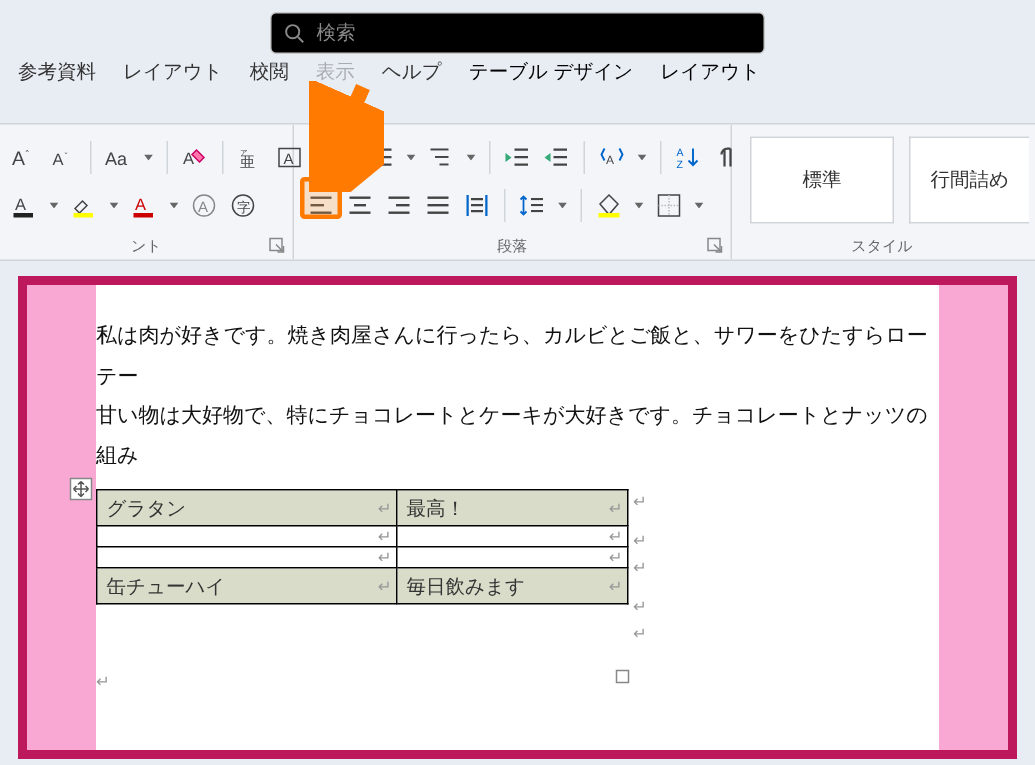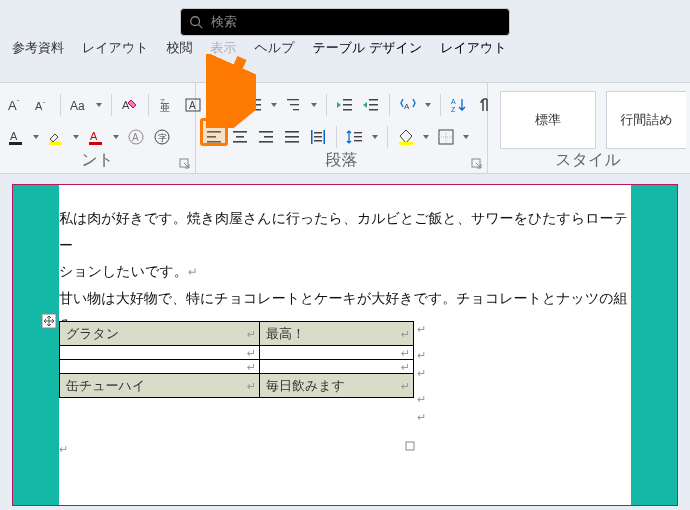--- a/index.html
+++ b/index.html
@@ -5,32 +5,32 @@
 *{box-sizing:border-box;margin:0;padding:0;font-family:"Yu Gothic UI","Meiryo UI",sans-serif}
 body{background:#e8edf4;width:690px;height:510px;overflow:hidden;position:relative;color:#333}
 .search-bar{position:absolute;top:8px;left:180px;width:330px;height:28px;background:#000000;border:1px solid #c8c8c8;border-radius:4px;display:flex;align-items:center;padding:0 8px}
 .search-bar svg{width:14px;height:14px;stroke:#888;fill:none}
 .search-bar span{margin-left:8px;color:#888;font-size:13px}
 .tabs{position:absolute;top:39px;left:12px;display:flex;gap:18px;font-size:13px}
 .tabs div{color:#333}
 .tabs .blue{color:#000000}
 .ribbon{position:absolute;top:82px;left:0;right:0;height:92px;background:#f3f5f9;border-top:1px solid #d0d5dc;border-bottom:1px solid #d0d5dc}
 .rgroup{position:absolute;top:0;bottom:0;border-right:1px solid #d0d5dc}
-.rgroup .lbl{position:absolute;bottom:2px;left:0;right:0;text-align:center;font-size:16px;color:#666}
+.rgroup .lbl{position:absolute;bottom:2px;left:0;right:0;text-align:center;font-size:10px;color:#666}
 .dlg{position:absolute;bottom:3px;right:4px;width:12px;height:12px}
 .ic{width:20px;height:20px;display:inline-flex;align-items:center;justify-content:center;cursor:pointer}
 .ic svg{width:18px;height:18px}
 .drop{width:8px;height:18px;display:inline-flex;align-items:center;justify-content:center}
 .drop svg{width:6px;height:4px}
 .row{position:absolute;display:flex;align-items:center;gap:6px;height:28px}
 .sep{width:1px;height:22px;background:#d0d5dc;margin:0 2px}
 .hl{position:absolute;border:3px solid #ff7a00;background:rgba(255,160,60,.25);border-radius:3px}
 .arrow{position:absolute}
 .style-box{position:absolute;border:1px solid #cfd3da;background:#fff;display:flex;align-items:center;justify-content:center;font-size:13px}
-.doc{position:absolute;top:184px;left:12px;right:12px;bottom:4px;background:#14b8a6;border:1px solid #be185d}
+.doc{position:absolute;top:184px;left:12px;right:12px;bottom:4px;background:#f9a8d4;border:6px solid #be185d}
 .page{position:absolute;top:0;left:46px;right:46px;bottom:0;background:#fff}
 .txt{position:absolute;font-size:14px;line-height:1.9;color:#111}
 .pm{color:#999;font-size:12px}
 .tmove{position:absolute;width:16px;height:16px}
 table.t{position:absolute;border-collapse:collapse;table-layout:fixed}
 table.t td{border:1px solid #000;height:24px;font-size:13px;padding:0 6px;position:relative}
 td.sh{background:#d8dcc9}
 td.c{text-align:left}
 .cm{position:absolute;right:3px;top:50%;transform:translateY(-50%);color:#999;font-size:11px}
 .om{position:absolute;color:#999;font-size:11px}
@@ -347,21 +347,20 @@
         <path d="M0 0L10 5L0 10z" fill="#ff7a00"></path>
       </marker>
     </defs>
   <path d="M36 4 L12 58" stroke="#ff7a00" stroke-width="10" marker-end="url(#ah)"></path>
 </svg>
 
 <div class="doc">
   <div class="page">
     <div class="txt" style="top:20px;left:0;right:0">
       <div><span>私は肉が好きです。焼き肉屋さんに行ったら、カルビとご飯と、サワーをひたすらローテー</span></div>
-      <div><span>ションしたいです。</span><span class="pm">↵</span></div>
       <div><span>甘い物は大好物で、特にチョコレートとケーキが大好きです。チョコレートとナッツの組み</span></div>
     </div>
 
     <svg class="tmove" style="top:128px;left:-18px" viewBox="0 0 16 16">
         <rect x="1" y="1" width="14" height="14" fill="#fff" stroke="#888"></rect>
         <path d="M8 3v10M3 8h10M8 3l-2 2m2-2l2 2M8 13l-2-2m2 2l2-2M3 8l2-2m-2 2l2 2M13 8l-2-2m2 2l-2 2" stroke="#555" fill="none" stroke-width="1"></path>
       </svg>
 
     <table class="t" style="top:136px;left:0;width:354px">
       <colgroup>

